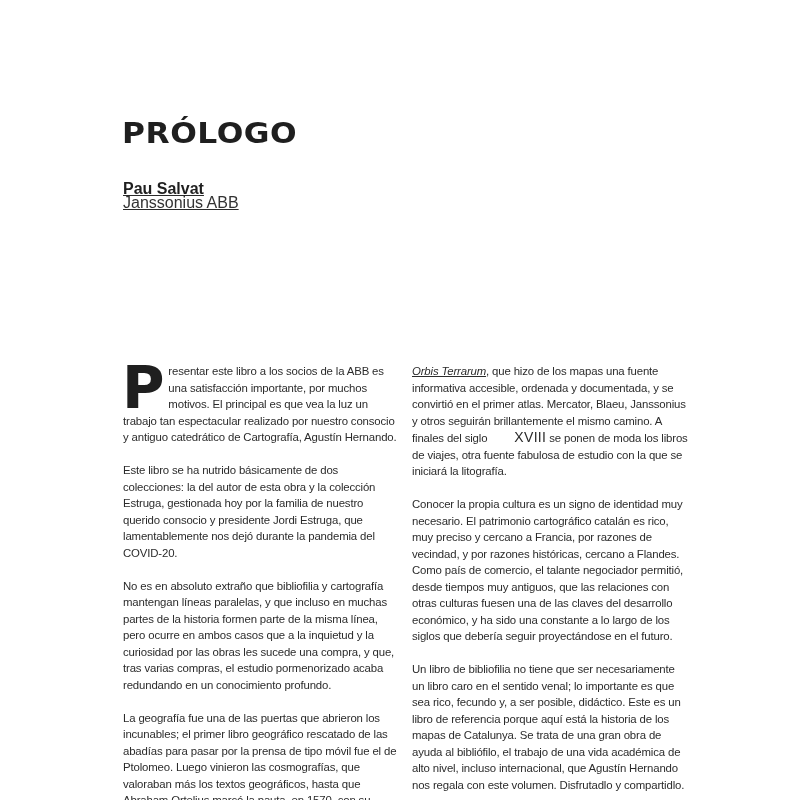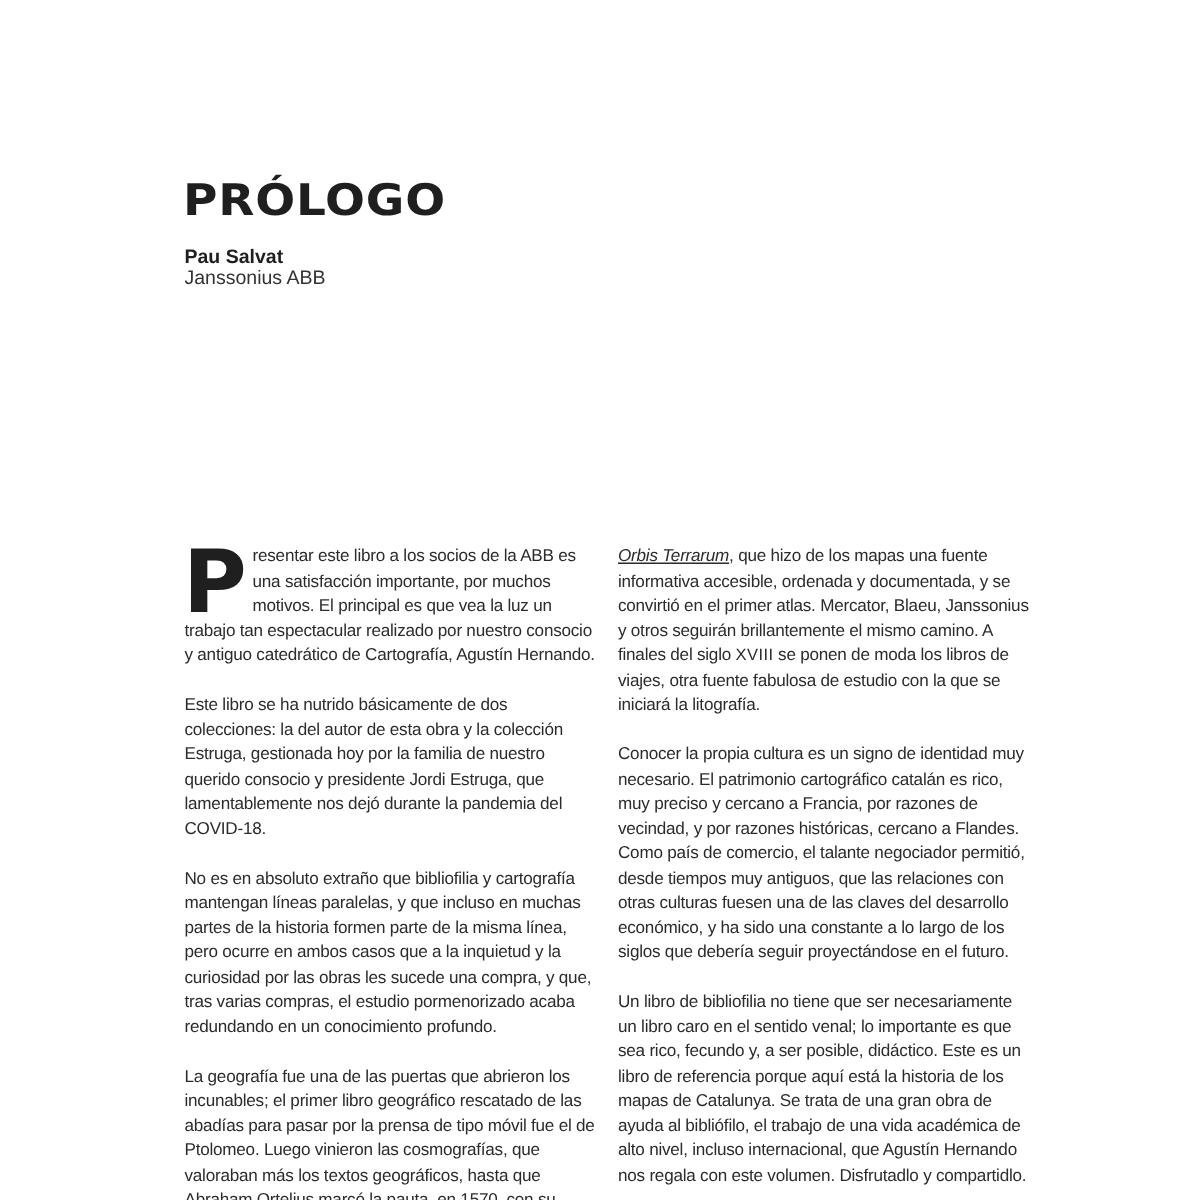--- a/index.html
+++ b/index.html
@@ -9,56 +9,56 @@
       color: #2a2a2a;
     }
     .title {
       position: absolute; left: 122px; top: 116px;
       font-family: "DejaVu Sans", "Liberation Sans", sans-serif;
       font-weight: 900; font-size: 29px; letter-spacing: 0.5px;
       color: #1f1f1f; margin: 0; line-height: 34px;
       transform: scaleX(1.08); transform-origin: left center;
     }
     .author {
-      position: absolute; left: 123px; top: 164px;
-      font-size: 13px; line-height: 14px;
+      position: absolute; left: 123px; top: 182px;
+      font-size: 16px; line-height: 14px; text-decoration: underline;
     }
     .author .name { font-weight: bold; color: #1f1f1f; display: block; }
     .author .role { color: #333; display: block; }
     .col {
       position: absolute; top: 363px; width: 274px;
       font-size: 11.4px; line-height: 16.5px; color: #2b2b2b;
       letter-spacing: -0.15px;
     }
     .col.left { left: 123px; }
     .col.right { left: 412px; width: 276px; }
     .col p { margin: 0 0 16.5px 0; text-align: left; }
     .dropcap {
       float: left; font-family: "DejaVu Sans", "Liberation Sans", sans-serif;
       font-weight: 900; font-size: 58px; line-height: 44px;
       height: 46px; margin: 3px 4px 0 -1px; color: #1f1f1f;
     }
     em { font-style: italic; text-decoration: underline; }
-    .smallcaps { font-size: 11px; letter-spacing: 0.3px; }
+    .smallcaps { font-size: 14px; letter-spacing: 0.3px; margin-left: 24px; }
   </style>
 </head>
 <body>
 
 <h1 class="title">PRÓLOGO</h1>
 
 <div class="author">
   <span class="name">Pau Salvat</span>
   <span class="role">Janssonius ABB</span>
 </div>
 
 <div class="col left">
   <p>
     <span class="dropcap">P</span><span>resentar este libro a los socios de la ABB es una satisfacción importante, por muchos motivos. El principal es que vea la luz un trabajo tan espectacular realizado por nuestro consocio y antiguo catedrático de Cartografía, Agustín Hernando.</span>
   </p>
-  <p>Este libro se ha nutrido básicamente de dos colecciones: la del autor de esta obra y la colección Estruga, gestionada hoy por la familia de nuestro querido consocio y presidente Jordi Estruga, que lamentablemente nos dejó durante la pandemia del COVID-18.</p>
+  <p>Este libro se ha nutrido básicamente de dos colecciones: la del autor de esta obra y la colección Estruga, gestionada hoy por la familia de nuestro querido consocio y presidente Jordi Estruga, que lamentablemente nos dejó durante la pandemia del COVID-20.</p>
   <p>No es en absoluto extraño que bibliofilia y cartografía mantengan líneas paralelas, y que incluso en muchas partes de la historia formen parte de la misma línea, pero ocurre en ambos casos que a la inquietud y la curiosidad por las obras les sucede una compra, y que, tras varias compras, el estudio pormenorizado acaba redundando en un conocimiento profundo.</p>
   <p>
     <span>La geografía fue una de las puertas que abrieron los incunables; el primer libro geográfico rescatado de las abadías para pasar por la prensa de tipo móvil fue el de Ptolomeo. Luego vinieron las cosmografías, que valoraban más los textos geográficos, hasta que Abraham Ortelius marcó la pauta, en 1570, con su </span>
   </p>
 </div>
 
 <div class="col right">
   <p>
     <em>Orbis Terrarum</em><span>, que hizo de los mapas una fuente informativa accesible, ordenada y documentada, y se convirtió en el primer atlas. Mercator, Blaeu, Janssonius y otros seguirán brillantemente el mismo camino. A finales del siglo </span><span class="smallcaps">XVIII</span><span> se ponen de moda los libros de viajes, otra fuente fabulosa de estudio con la que se iniciará la litografía.</span>
   </p>

